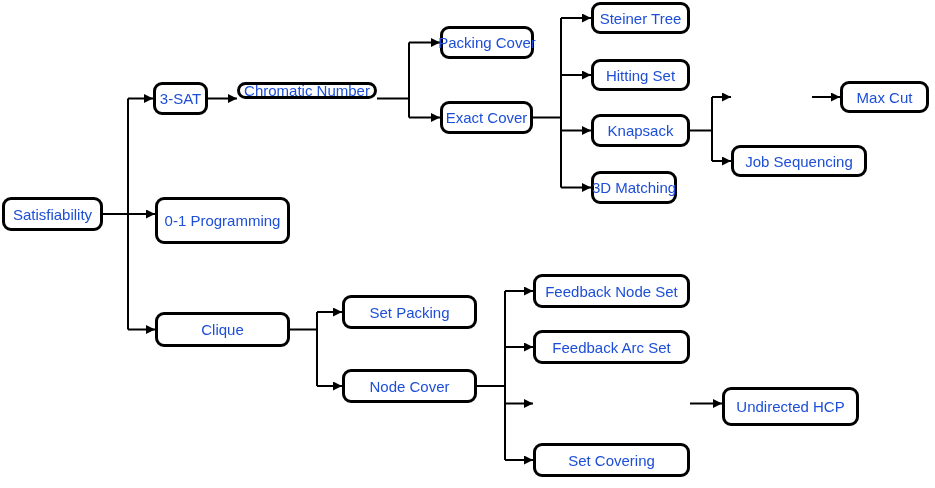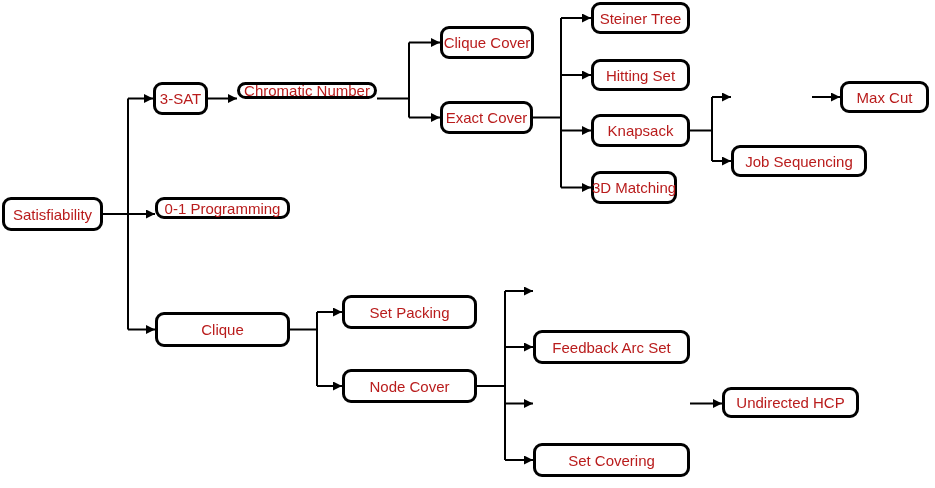--- a/index.html
+++ b/index.html
@@ -5,21 +5,21 @@
   html,body{margin:0;padding:0;background:#ffffff;}
   #canvas{
     position:relative;width:935px;height:488px;background:#ffffff;
     font-family:"Liberation Sans", sans-serif;overflow:hidden;
   }
   #edges{position:absolute;left:0;top:0;width:935px;height:488px;}
   .node{
     position:absolute;box-sizing:border-box;
     display:flex;align-items:center;justify-content:center;
     border:3px solid #000000;border-radius:9px;background:#ffffff;
-    color:#b91c1c;font-size:15px;line-height:1;white-space:nowrap;
+    color:#1d4ed8;font-size:15px;line-height:1;white-space:nowrap;
     text-align:center;
   }
 </style>
 </head>
 <body>
 
 <div id="canvas">
 
   <svg id="edges" viewBox="0 0 935 488" xmlns="http://www.w3.org/2000/svg">
     <defs>
@@ -61,30 +61,31 @@
       <path d="M505,347 L533,347" marker-end="url(#arrow)"></path>
       <path d="M505,403.5 L533,403.5" marker-end="url(#arrow)"></path>
       <path d="M505,460 L533,460" marker-end="url(#arrow)"></path>
 
       <path d="M690,403.5 L722,403.5" marker-end="url(#arrow)"></path>
     </g>
   </svg>
 
   <div class="node" style="left:2px;top:197px;width:101px;height:34px">Satisfiability</div>
   <div class="node" style="left:153px;top:82px;width:55px;height:33px">3-SAT</div>
-  <div class="node" style="left:155px;top:197px;width:135px;height:22px">0-1 Programming</div>
+  <div class="node" style="left:155px;top:197px;width:135px;height:47px">0-1 Programming</div>
   <div class="node" style="left:155px;top:312px;width:135px;height:35px">Clique</div>
   <div class="node" style="left:237px;top:82px;width:140px;height:17px">Chromatic Number</div>
-  <div class="node" style="left:440px;top:26px;width:94px;height:33px">Clique Cover</div>
+  <div class="node" style="left:440px;top:26px;width:94px;height:33px">Packing Cover</div>
   <div class="node" style="left:440px;top:101px;width:93px;height:33px">Exact Cover</div>
   <div class="node" style="left:591px;top:2px;width:99px;height:32px">Steiner Tree</div>
   <div class="node" style="left:591px;top:59px;width:99px;height:32px">Hitting Set</div>
   <div class="node" style="left:591px;top:114px;width:99px;height:33px">Knapsack</div>
   <div class="node" style="left:591px;top:171px;width:86px;height:33px">3D Matching</div>
   <div class="node" style="left:731px;top:145px;width:136px;height:32px">Job Sequencing</div>
   <div class="node" style="left:840px;top:81px;width:89px;height:32px">Max Cut</div>
   <div class="node" style="left:342px;top:295px;width:135px;height:34px">Set Packing</div>
   <div class="node" style="left:342px;top:369px;width:135px;height:34px">Node Cover</div>
+  <div class="node" style="left:533px;top:274px;width:157px;height:34px">Feedback Node Set</div>
   <div class="node" style="left:533px;top:330px;width:157px;height:34px">Feedback Arc Set</div>
-  <div class="node" style="left:722px;top:387px;width:137px;height:31px">Undirected HCP</div>
+  <div class="node" style="left:722px;top:387px;width:137px;height:39px">Undirected HCP</div>
   <div class="node" style="left:533px;top:443px;width:157px;height:34px">Set Covering</div>
 
 </div>
 
 </body></html>

